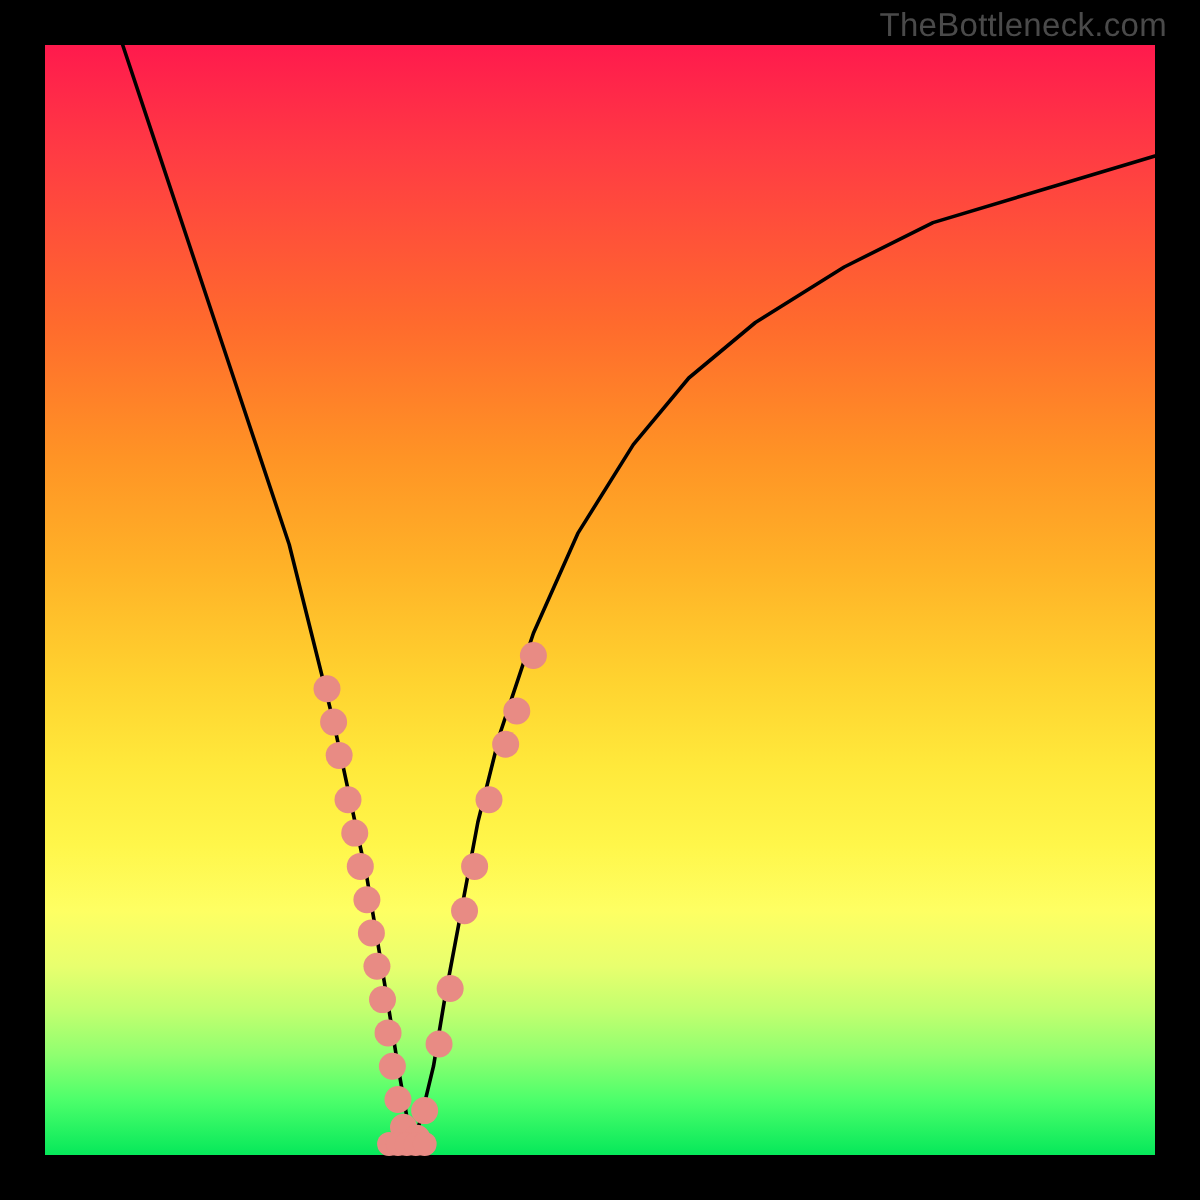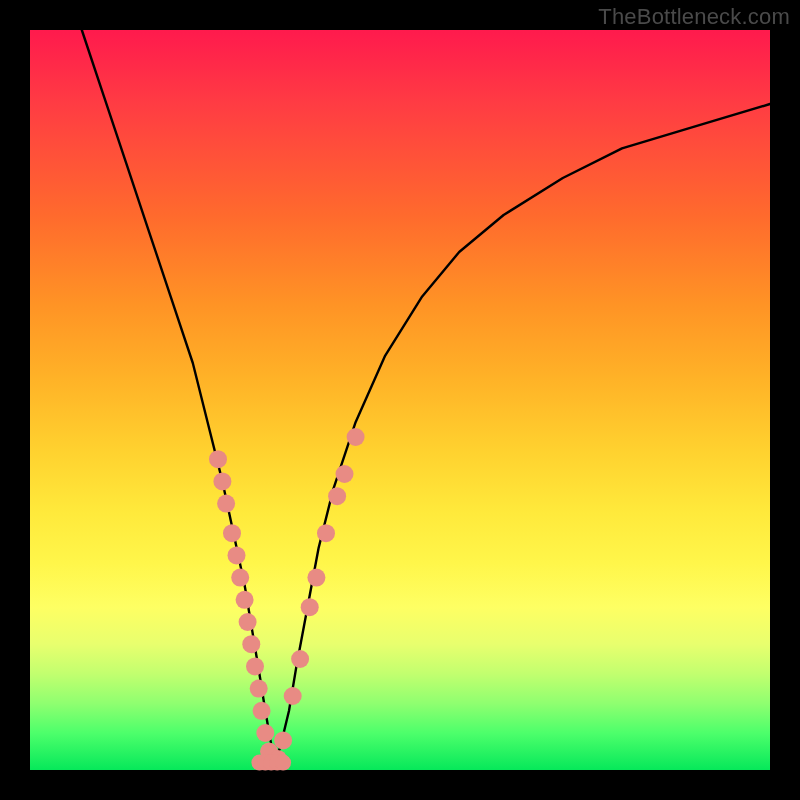--- a/index.html
+++ b/index.html
@@ -38,21 +38,21 @@
       #feff63 78%,
       #e8ff6e 83%,
       #c2ff6f 87%,
       #8fff70 91%,
       #4dff6b 95%,
       #06e85a 100%);
   }
   .watermark {
     position: absolute;
     top: 4px;
-    right: 10px;
+    right: 22px;
     color: #4a4a4a;
     font-size: 22px;
     letter-spacing: 0.2px;
     user-select: none;
   }
   svg.curve {
     position: absolute;
     left: 0;
     top: 0;
     width: 740px;

